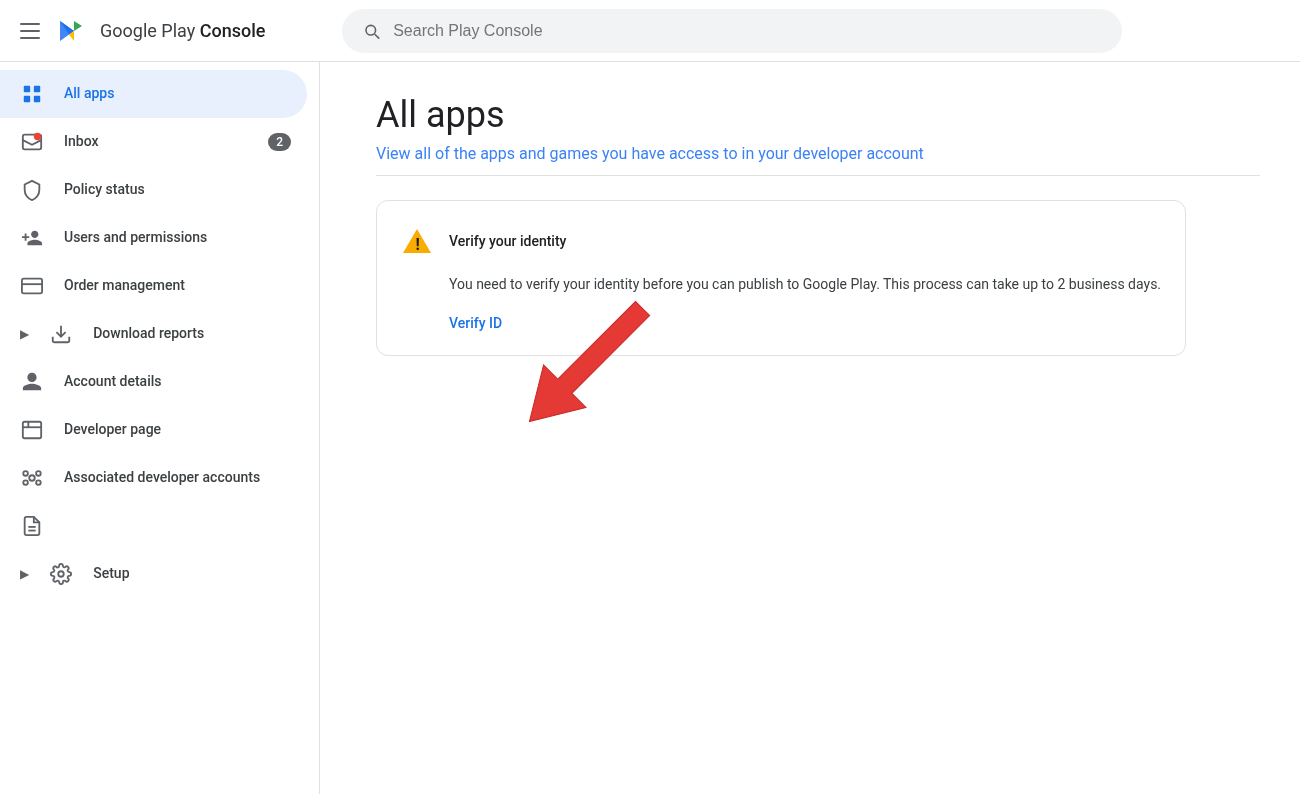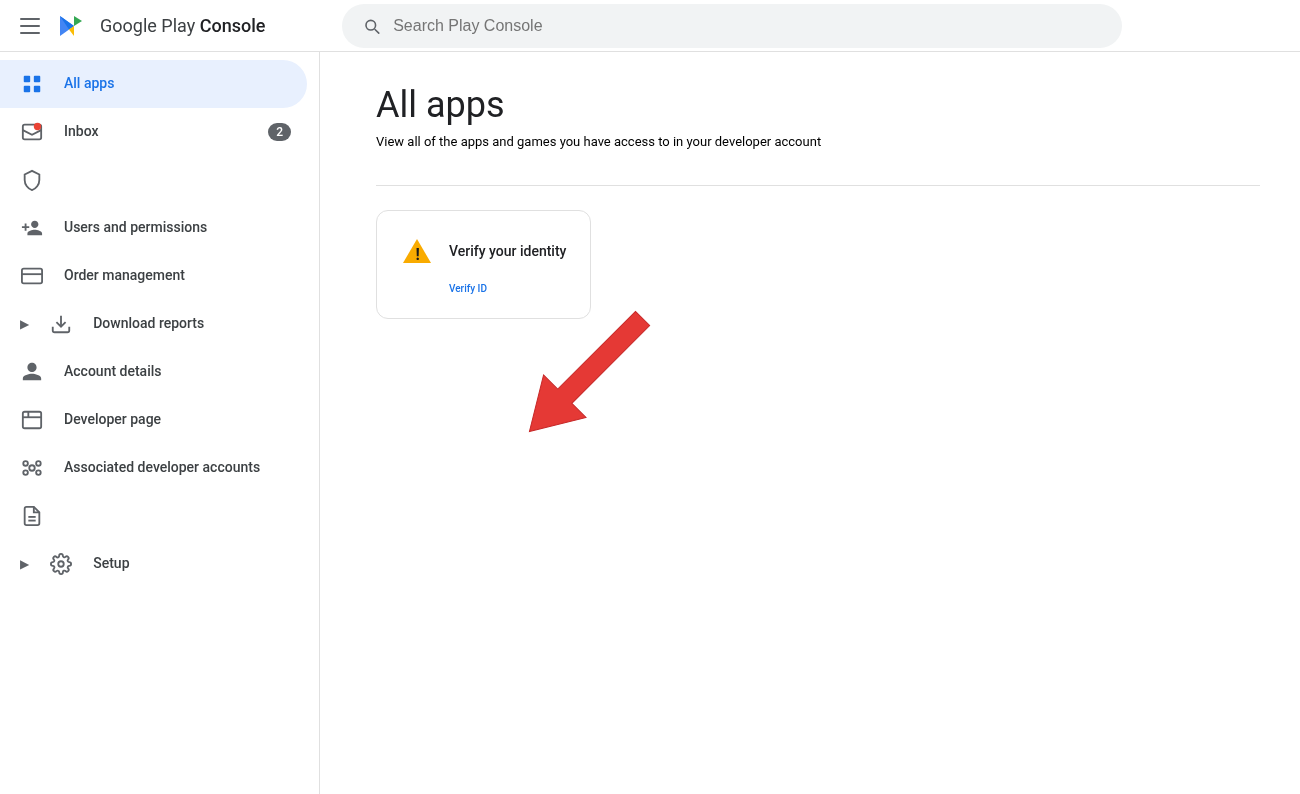--- a/index.html
+++ b/index.html
@@ -3,21 +3,21 @@
   <meta charset="utf-8">
   <style>
     * { box-sizing: border-box; margin: 0; padding: 0; }
     body { font-family: 'Google Sans', Roboto, Arial, sans-serif; background: #fff; display: flex; flex-direction: column; height: 794px; width: 1300px; overflow: hidden; }
 
     
     .header {
       display: flex;
       align-items: center;
       padding: 0 16px;
-      height: 52px;
+      height: 62px;
       border-bottom: 1px solid #e0e0e0;
       gap: 16px;
       flex-shrink: 0;
     }
     .header-logo {
       display: flex;
       align-items: center;
       gap: 10px;
       min-width: 310px;
     }
@@ -140,23 +140,23 @@
       overflow-y: auto;
       padding: 32px 40px;
     }
     .page-title {
       font-size: 36px;
       font-weight: 400;
       color: #202124;
       margin-bottom: 8px;
     }
     .page-subtitle {
-      font-size: 13px;
-      color: #000000;
-      margin-bottom: 36px;
+      font-size: 16px;
+      color: #3b82f6;
+      margin-bottom: 12px;
     }
     .divider {
       border: none;
       border-top: 1px solid #e0e0e0;
       margin-bottom: 24px;
     }
 
     
     .alert-card {
       border: 1px solid #e0e0e0;
@@ -184,21 +184,21 @@
     .alert-body {
       font-size: 14px;
       color: #3c4043;
       line-height: 1.6;
       margin-bottom: 20px;
       padding-left: 48px;
     }
     .alert-link {
       color: #1a73e8;
       text-decoration: none;
-      font-size: 10px;
+      font-size: 14px;
       font-weight: 500;
       padding-left: 48px;
       display: block;
     }
 
     
     svg { display: block; }
   </style>
 </head>
 <body>
@@ -257,20 +257,21 @@
       <span class="item-label">Inbox</span>
       <span class="badge">2</span>
     </div>
 
     <div class="sidebar-item">
       <span class="item-icon">
         <svg width="22" height="22" viewBox="0 0 24 24" fill="none" stroke="currentColor" stroke-width="2">
           <path d="M12 2L4 6v6c0 5 3.5 9.74 8 11 4.5-1.26 8-6 8-11V6L12 2z"></path>
         </svg>
       </span>
+      <span class="item-label">Policy status</span>
     </div>
 
     <div class="sidebar-item">
       <span class="item-icon">
         <svg width="22" height="22" viewBox="0 0 24 24" fill="currentColor">
           <path d="M15 12c2.21 0 4-1.79 4-4s-1.79-4-4-4-4 1.79-4 4 1.79 4 4 4zm-9-2V7H4v3H1v2h3v3h2v-3h3v-2H6zm9 4c-2.67 0-8 1.34-8 4v2h16v-2c0-2.66-5.33-4-8-4z"></path>
         </svg>
       </span>
       <span class="item-label">Users and permissions</span>
     </div>
@@ -363,20 +364,21 @@
     <div style="position: relative; display: inline-block;">
       <div class="alert-card">
         <div class="alert-header">
 
           <svg class="alert-icon" viewBox="0 0 32 32" fill="none" xmlns="http://www.w3.org/2000/svg">
             <polygon points="16,4 30,28 2,28" fill="#F9AB00"></polygon>
             <text x="14.5" y="25" font-size="16" font-weight="bold" fill="#1a1a1a">!</text>
           </svg>
           <span class="alert-title">Verify your identity</span>
         </div>
+        <p class="alert-body">You need to verify your identity before you can publish to Google Play. This process can take up to 2 business days.</p>
         <a href="#" class="alert-link">Verify ID</a>
       </div>
 
       
       <svg style="position:absolute; left:100px; top:75px; pointer-events:none;" width="220" height="180" viewBox="0 0 220 180">
 
         <g transform="rotate(-135, 110, 90)">
           <polygon points="110,10 140,60 120,60 120,170 100,170 100,60 80,60" fill="#e53935" stroke="#c62828" stroke-width="1"></polygon>
         </g>
       </svg>

